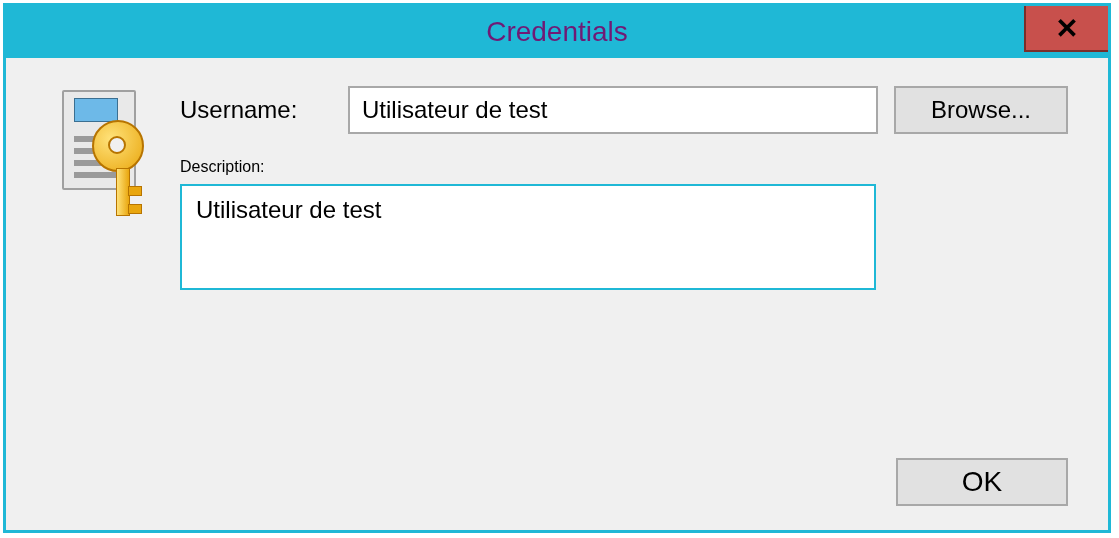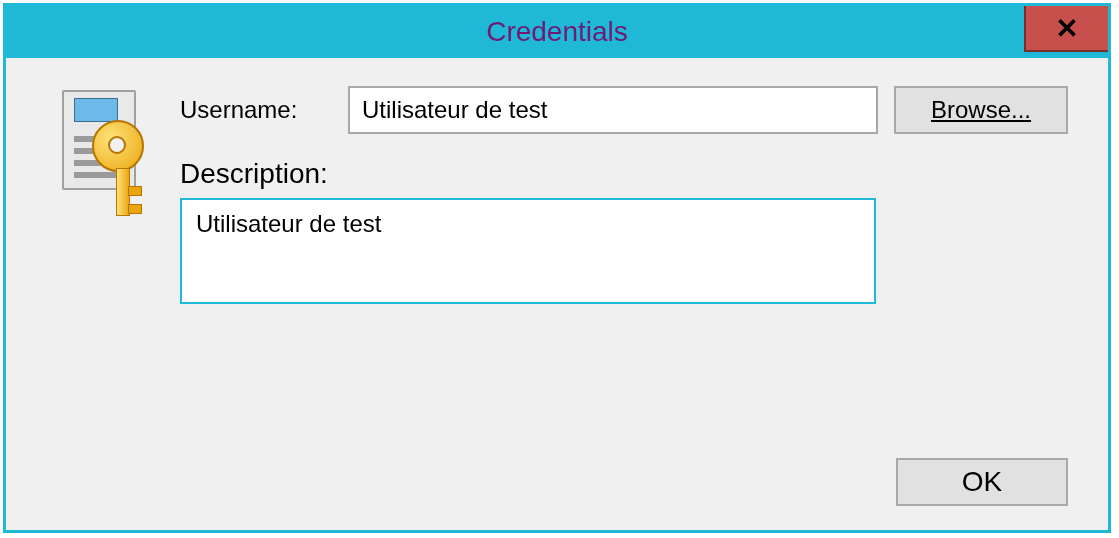--- a/index.html
+++ b/index.html
@@ -205,24 +205,23 @@
       width: 174px;
       height: 48px;
       margin-left: 16px;
       background: #e1e1e1;
       border: 2px solid #a8a8a8;
       font-size: 24px;
       display: flex;
       align-items: center;
       justify-content: center;
       color: #000;
-      text-decoration: underline;
     }
     .desc-label {
-      font-size: 28px;
+      font-size: 16px;
       margin-bottom: 8px;
       margin-top: 6px;
     }
     .desc-box {
       width: 696px;
       height: 106px;
       border: 2px solid #1fb8d6;
       background: #fff;
       font-size: 24px;
       padding: 10px 14px;

